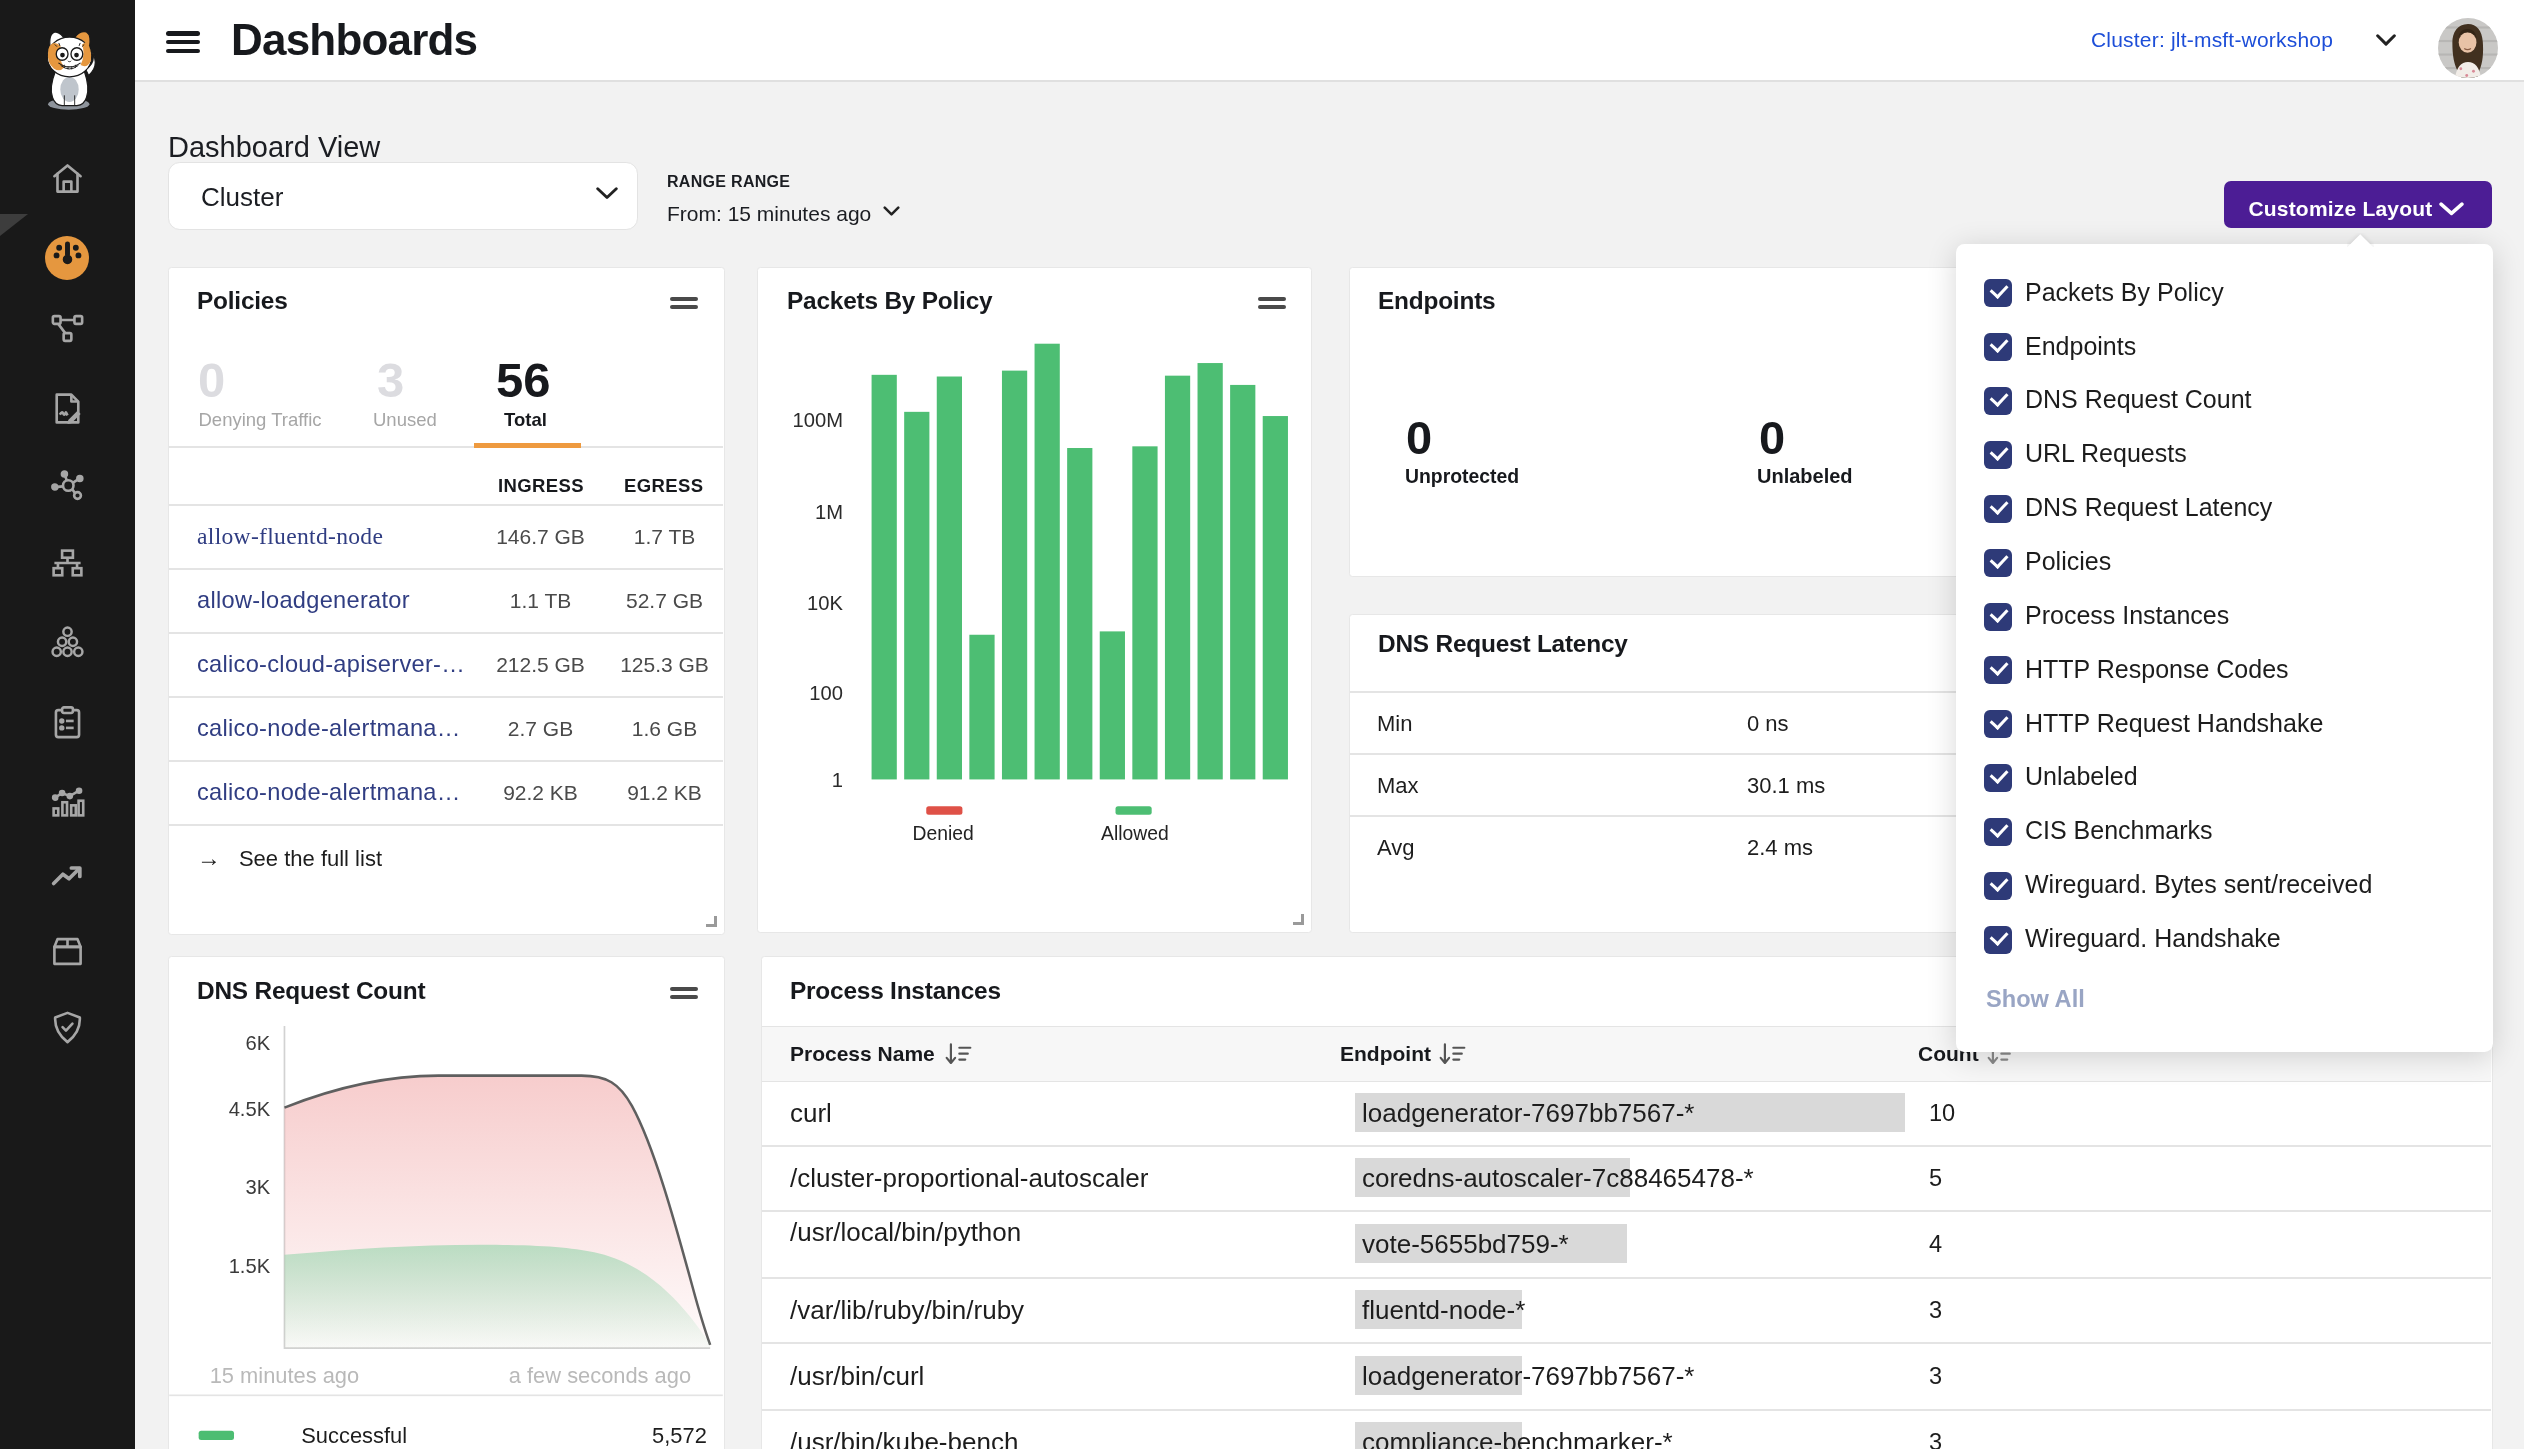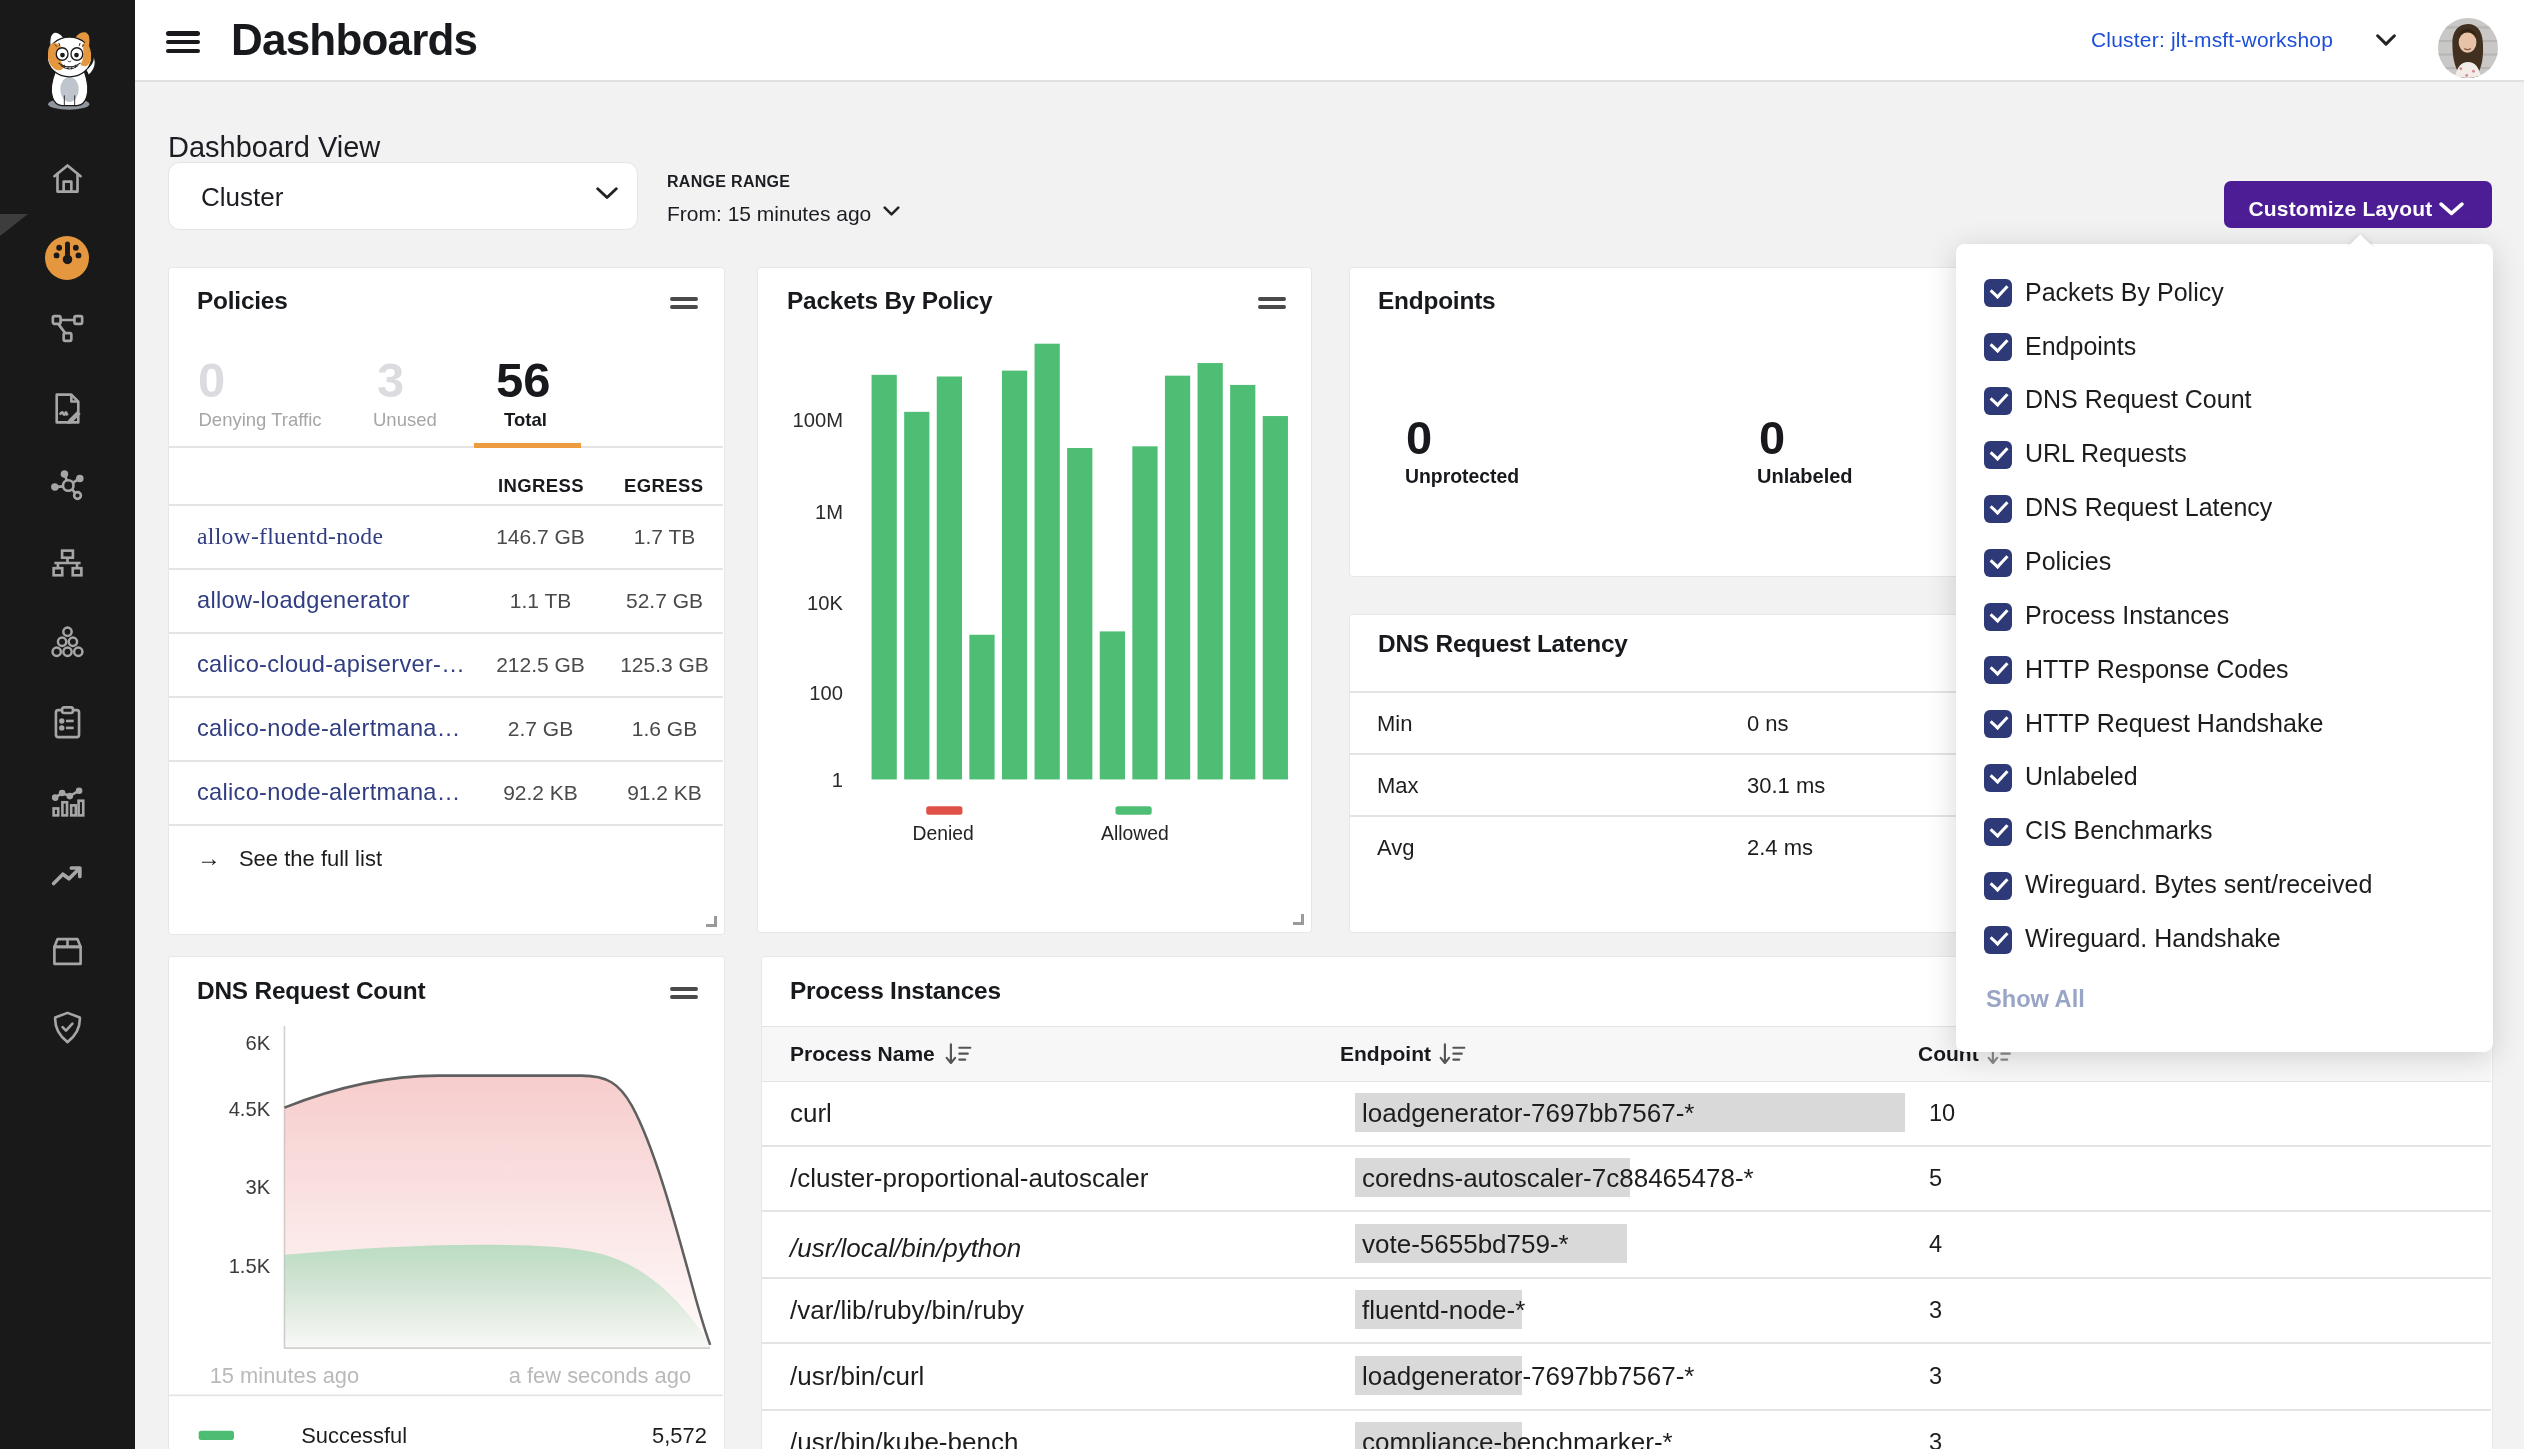--- a/index.html
+++ b/index.html
@@ -387,21 +387,21 @@
     <div class="cellname" style="left:28px;top:141px;">curl</div>
     <div class="pill" style="left:593px;top:136px;width:550px;"></div>
     <div class="cellname" style="left:600px;top:141px;">loadgenerator-7697bb7567-*</div>
     <div class="cellname" style="left:1167px;top:143px;font-size:23.6px;">10</div>
     <div class="rowline" style="top:188px;"></div>
     <div class="cellname" style="left:28px;top:206px;">/cluster-proportional-autoscaler</div>
     <div class="pill" style="left:593px;top:201px;width:275px;"></div>
     <div class="cellname" style="left:600px;top:206px;">coredns-autoscaler-7c88465478-*</div>
     <div class="cellname" style="left:1167px;top:208px;font-size:23.6px;">5</div>
     <div class="rowline" style="top:253px;"></div>
-    <div class="cellname" style="left:28px;top:276px;font-style:italic;">/usr/local/bin/python</div>
+    <div class="cellname" style="left:28px;top:260px;">/usr/local/bin/python</div>
     <div class="pill" style="left:593px;top:267px;width:272px;"></div>
     <div class="cellname" style="left:600px;top:272px;">vote-5655bd759-*</div>
     <div class="cellname" style="left:1167px;top:274px;font-size:23.6px;">4</div>
     <div class="rowline" style="top:320px;"></div>
     <div class="cellname" style="left:28px;top:338px;">/var/lib/ruby/bin/ruby</div>
     <div class="pill" style="left:593px;top:333px;width:167px;"></div>
     <div class="cellname" style="left:600px;top:338px;">fluentd-node-*</div>
     <div class="cellname" style="left:1167px;top:340px;font-size:23.6px;">3</div>
     <div class="rowline" style="top:385px;"></div>
     <div class="cellname" style="left:28px;top:404px;">/usr/bin/curl</div>

